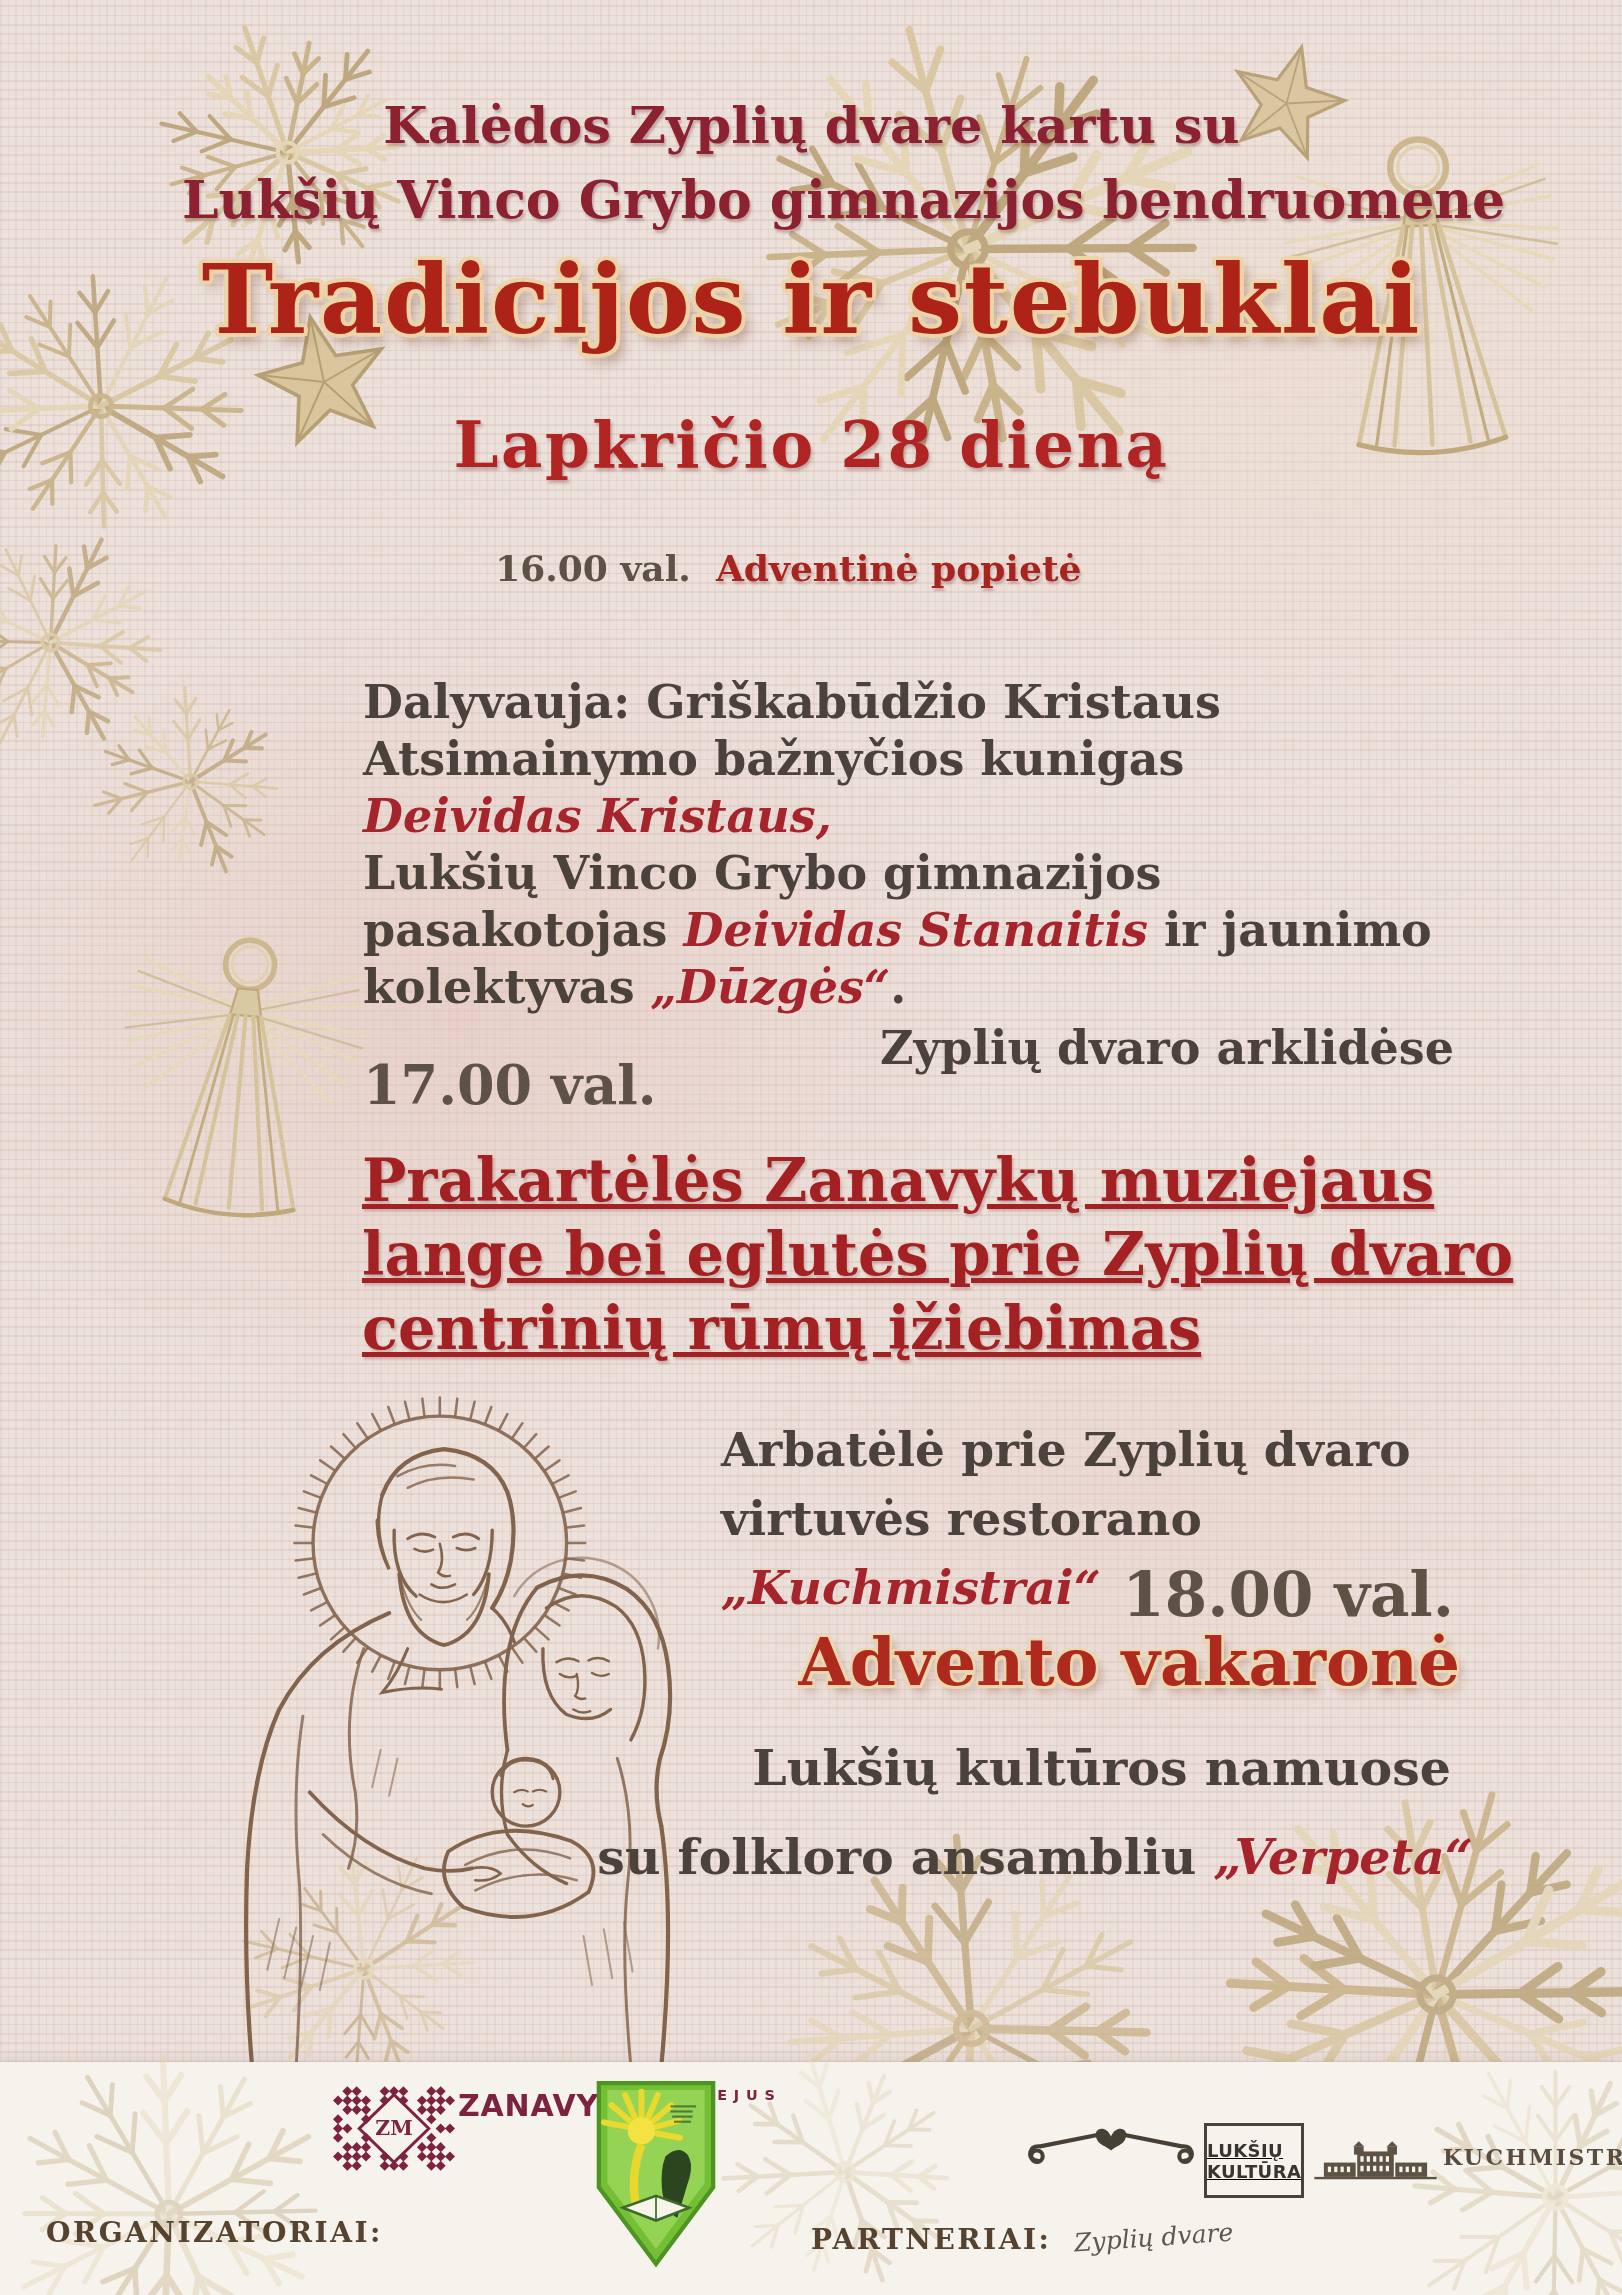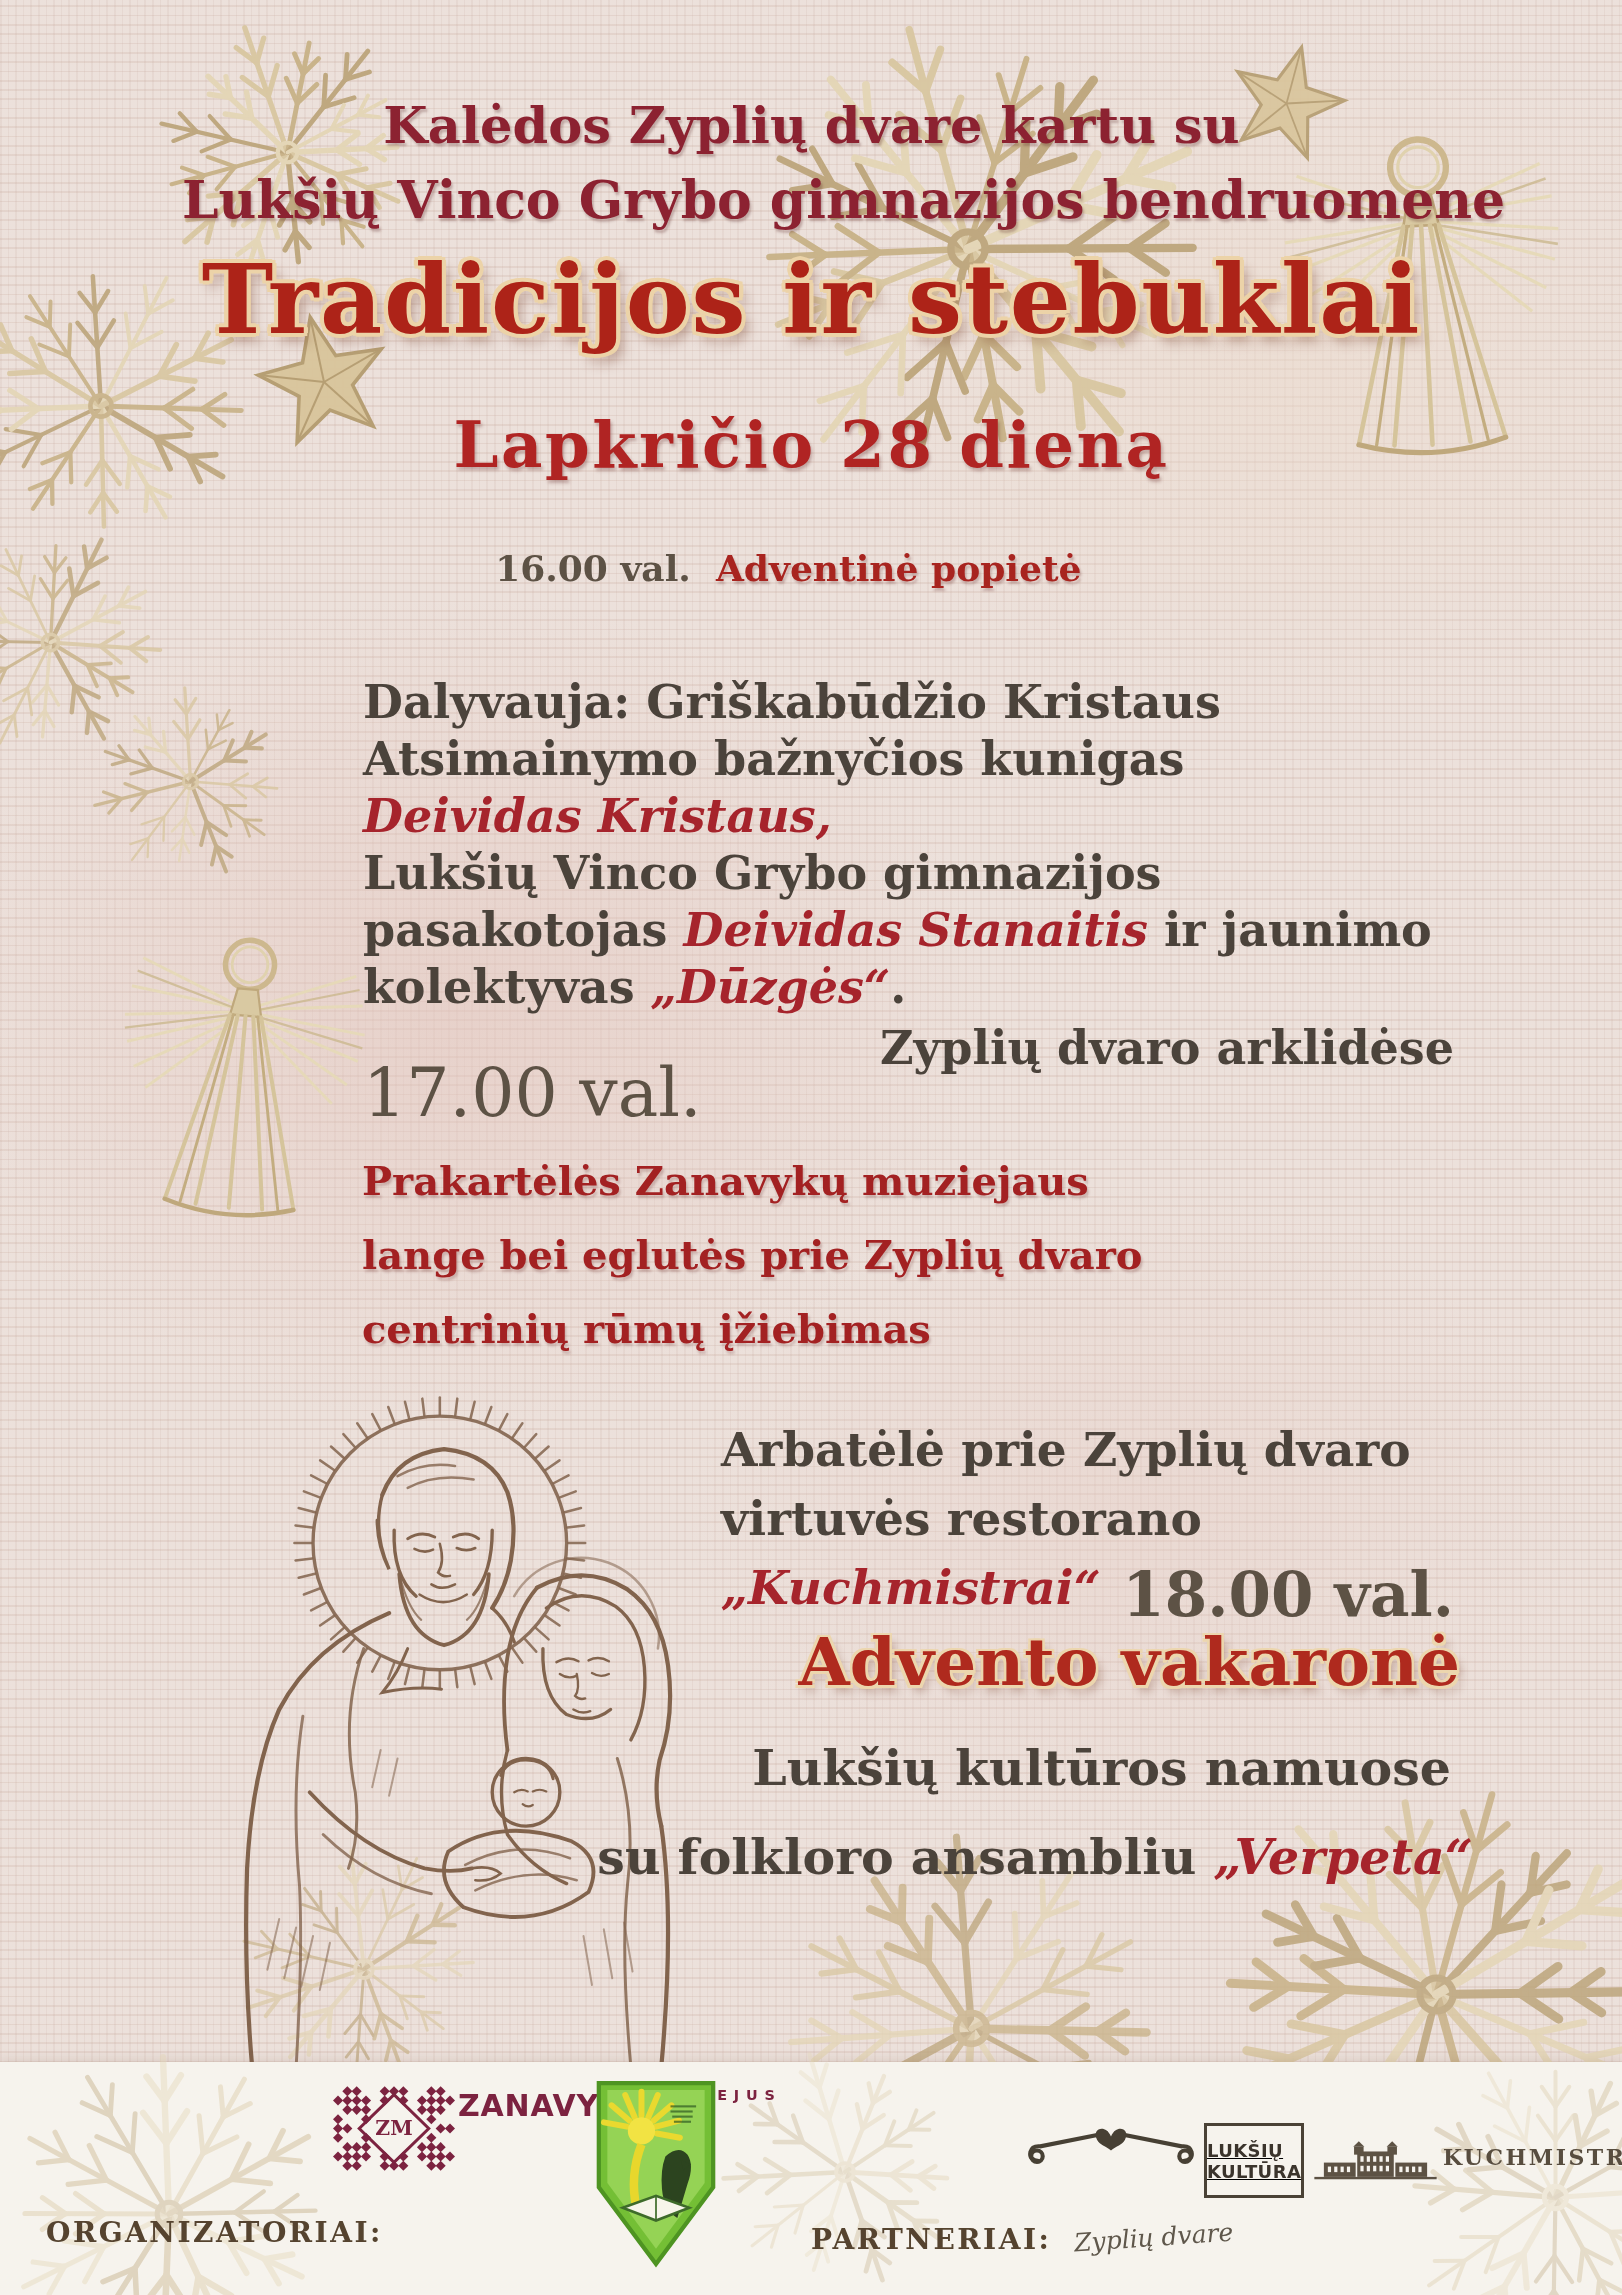--- a/index.html
+++ b/index.html
@@ -32,22 +32,22 @@
   }
   .date{
     font-weight:700; color:#b02423; font-size:64px; letter-spacing:2.5px;
     text-shadow:1.7px 2.5px 3.4px rgba(90,25,25,0.3);
   }
   .time{ font-weight:700; color:#5d5245; }
   .red{ color:#a8241f; }
   .redname{ color:#a6242c; font-style:italic; font-weight:700; }
   .body-text{ font-weight:700; color:#4b433b; }
   .e1line{ font-size:46px; line-height:57px; font-weight:700; color:#4b433b; white-space:pre; }
-  .redblock{ font-size:40px; line-height:74px; font-weight:700; color:#a32122; white-space:pre;
-             text-shadow:1.7px 2.5px 2.5px rgba(90,25,25,0.22); }
+  .redblock{ font-size:59px; line-height:74px; font-weight:700; color:#a32122; white-space:pre;
+             text-shadow:1.7px 2.5px 2.5px rgba(90,25,25,0.22);text-decoration:underline; }
   .advento{
     font-weight:700; color:#af2a1e; font-size:66px; white-space:pre;
     text-shadow:-2.5px -2.5px 0 #ecd6ae, 2.5px -2.5px 0 #ecd6ae, -2.5px 2.5px 0 #ecd6ae, 2.5px 2.5px 0 #ecd6ae,
                 5px 6.8px 8.5px rgba(110,50,25,0.3);
   }
   .right-align{ text-align:right; }
 
   .footer-band{ left:0; top:2062px; width:1623px; height:233px; background:#f6f3ed;
                 box-shadow:0 -3.4px 10px rgba(120,90,70,0.15); }
   .org-label{ font-size:28px; font-weight:700; color:#55432f; letter-spacing:2.5px; white-space:pre; }
@@ -1243,21 +1243,21 @@
     <div class="e1line">Dalyvauja: Griškabūdžio Kristaus</div>
     <div class="e1line">Atsimainymo bažnyčios kunigas</div>
     <div class="e1line"><span class="redname">Deividas Kristaus</span><span class="redname">,</span></div>
     <div class="e1line">Lukšių Vinco Grybo gimnazijos</div>
     <div class="e1line"><span>pasakotojas </span><span class="redname">Deividas Stanaitis</span><span> ir jaunimo</span></div>
     <div class="e1line"><span>kolektyvas </span><span class="redname">„Dūzgės“</span><span>.</span></div>
   </div>
 
   <div class="abs z5 nowrap body-text right-align" style="right:169px;top:1021px;font-size:46px;">Zyplių dvaro arklidėse</div>
 
-  <div class="abs z5 nowrap time" style="left:363px;top:1053px;font-size:68px;font-weight:400;">17.00 val.</div>
+  <div class="abs z5 nowrap time" style="left:363px;top:1053px;font-size:54px;font-weight:700;">17.00 val.</div>
 
   <div class="abs z5" style="left:362px;top:1144px;">
     <div class="redblock">Prakartėlės Zanavykų muziejaus</div>
     <div class="redblock">lange bei eglutės prie Zyplių dvaro</div>
     <div class="redblock">centrinių rūmų įžiebimas</div>
   </div>
 
   <div class="abs z5" style="left:691px;top:1415px;margin-left:30px;">
     <div class="nowrap body-text" style="font-size:47px;line-height:69px;">Arbatėlė prie Zyplių dvaro</div>
     <div class="nowrap body-text" style="font-size:47px;line-height:69px;">virtuvės restorano</div>

